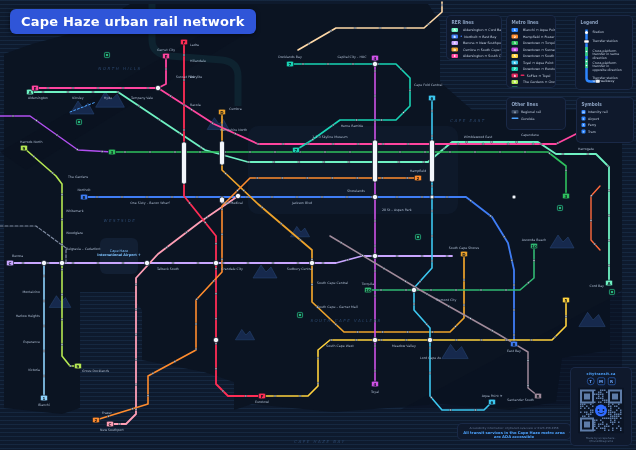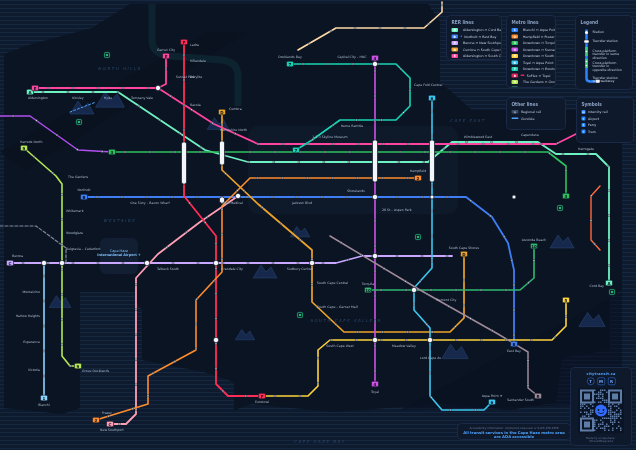--- a/index.html
+++ b/index.html
@@ -528,20 +528,21 @@
       <rect x="415.4" y="234.4" width="5.2" height="5.2" rx="1.2" fill="#0e2b26" stroke="#2fe3a0" stroke-width="0.6"></rect>
       <circle cx="418" cy="237" r="1" fill="#2fe3a0"></circle>
       <rect x="557.4" y="205.4" width="5.2" height="5.2" rx="1.2" fill="#0e2b26" stroke="#2fe3a0" stroke-width="0.6"></rect>
       <circle cx="560" cy="208" r="1" fill="#2fe3a0"></circle>
       <rect x="609.4" y="289.4" width="5.2" height="5.2" rx="1.2" fill="#0e2b26" stroke="#2fe3a0" stroke-width="0.6"></rect>
       <circle cx="612" cy="292" r="1" fill="#2fe3a0"></circle>
       <rect x="297.4" y="312.4" width="5.2" height="5.2" rx="1.2" fill="#0e2b26" stroke="#2fe3a0" stroke-width="0.6"></rect>
       <circle cx="300" cy="315" r="1" fill="#2fe3a0"></circle>
     </svg>
 
+  <div class="title-card">Cape Haze urban rail network</div>
 
   <div class="card" style="left:447px;top:16px;width:54px;height:43px;">
     <div class="s">
       <div class="hdr">RER lines</div>
       <div id="rer-rows">
           <div class="lrow">
             <span class="pill" style="background:#6ff2c3">A</span>
             <span class="bar" style="background:#6ff2c3"></span>
             <span class="lbl">Aldersington ↔ Cord Bay</span>
           </div>

